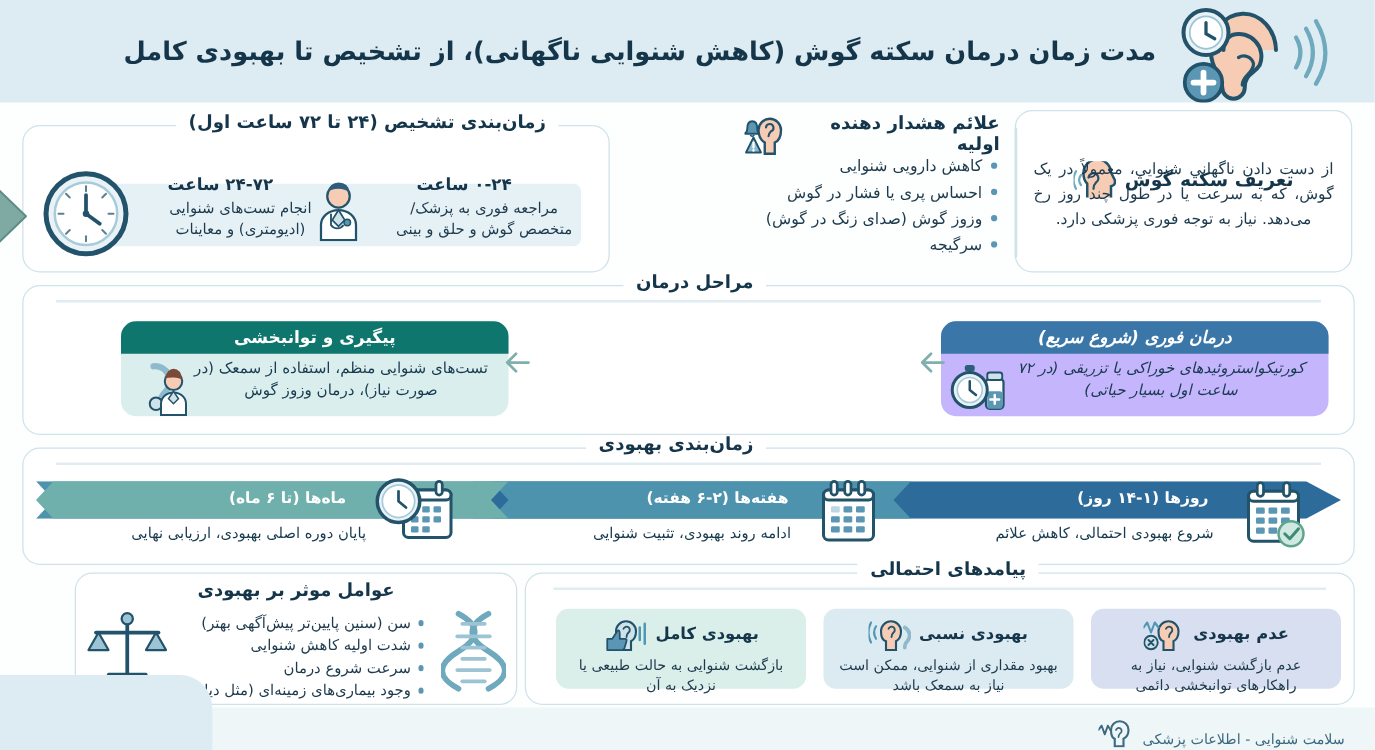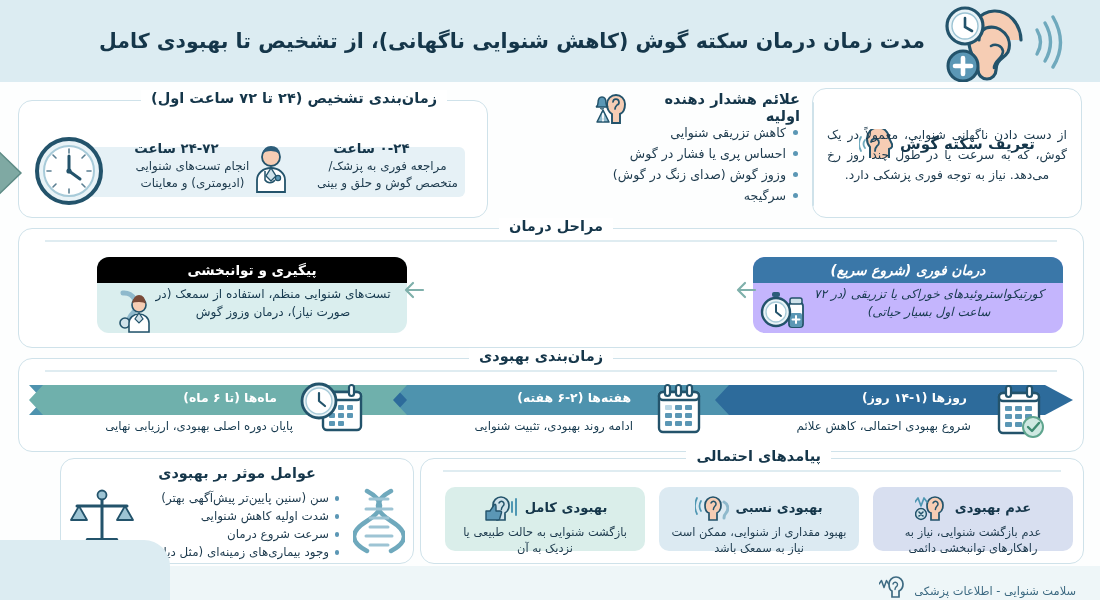--- a/index.html
+++ b/index.html
@@ -107,21 +107,21 @@
   .stage-body{
     position:absolute;top:28px;right:10px;left:52px;
     font-size:12.1px;line-height:1.5;color:#173a4f;text-align:center;
   }
   .stage-icon{position:absolute;left:6px;top:30px;}
   .stage1{right:20px;background:#c4b5fd;font-style:italic;}
   .stage1 .stage-head{background:#3a77a8;}
   .stage2{right:344px;background:#ddeef2;}
   .stage2 .stage-head{background:#5a9eb4;}
   .stage3{right:676px;background:#daeeee;}
-  .stage3 .stage-head{background:#000000;}
+  .stage3 .stage-head{background:#0f766e;}
   .link-arrow{position:absolute;top:50px;}
 
   
   .rec-card{left:18px;top:358px;width:1064px;height:92px;}
   .rec-title{right:470px;}
   .rec-rule{position:absolute;top:11px;right:26px;left:26px;height:1.6px;background:#dfecf1;}
   .rec-band{position:absolute;top:26px;right:10px;left:10px;height:26px;}
   .seg-label{
     position:absolute;top:30px;height:18px;line-height:18px;
     color:#ffffff;font-size:12.4px;font-weight:bold;white-space:nowrap;
@@ -247,21 +247,21 @@
             <path d="M10.5 18 a1.6 1.6 0 0 0 3 0" stroke="#23536b" stroke-width="1.3" fill="none"></path>
           </g>
           <g>
             <path d="M7 32 l6 -12 l6 12 z" fill="#8fb9cc" stroke="#23536b" stroke-width="1.5" stroke-linejoin="round"></path>
             <path d="M13 24 v4 M13 30 v0.5" stroke="#ffffff" stroke-width="1.8" stroke-linecap="round"></path>
           </g>
         </svg>
       </span>
     </div>
     <ul class="warn-list">
-      <li>کاهش تزریقی شنوایی</li>
+      <li>کاهش دارویی شنوایی</li>
       <li>احساس پری یا فشار در گوش</li>
       <li>وزوز گوش (صدای زنگ در گوش)</li>
       <li>سرگیجه</li>
     </ul>
   </div>
 
   <div class="card diag-card">
     <div class="card-title diag-title">زمان‌بندی تشخیص (۲۴ تا ۷۲ ساعت اول)</div>
     <div class="diag-band"></div>
 

